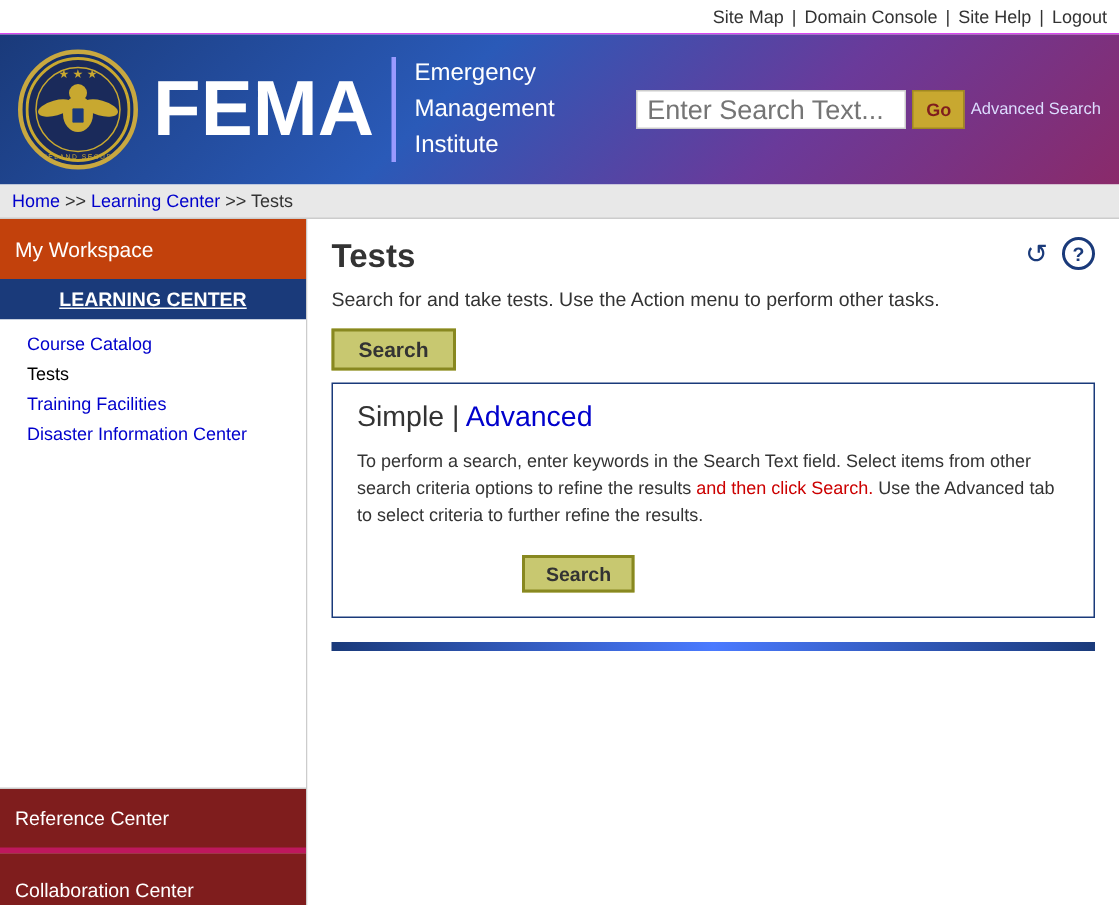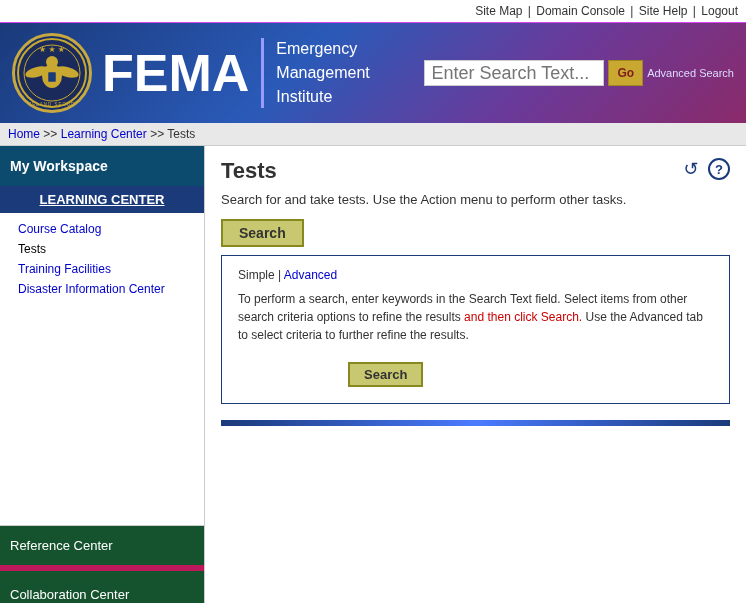--- a/index.html
+++ b/index.html
@@ -116,25 +116,25 @@
     }
 
     
     .sidebar {
       width: 205px;
       flex-shrink: 0;
       background: #fff;
       border-right: 1px solid #ccc;
     }
     .sidebar-my-workspace {
-      background: #0c4a6e;
+      background: #c2410c;
       color: #fff;
       padding: 12px 10px;
       font-size: 14px;
-      font-weight: bold;
+      font-weight: normal;
       cursor: pointer;
       min-height: 36px;
       display: flex;
       align-items: center;
     }
     .sidebar-section-title {
       background: #1a3a7a;
       color: #fff;
       text-align: center;
       padding: 6px 4px;
@@ -153,27 +153,27 @@
       cursor: pointer;
       text-decoration: none;
       display: block;
     }
     .sidebar-nav-item.active { color: #000; font-weight: normal; }
     .sidebar-spacer { flex: 1; min-height: 220px; background: #fff; }
     .sidebar-bottom {
       border-top: 1px solid #ccc;
     }
     .sidebar-bottom-item {
-      background: #14532d;
+      background: #7f1d1d;
       color: #fff;
       padding: 12px 10px;
       font-size: 13px;
       font-weight: normal;
       cursor: pointer;
-      border-bottom: 6px solid #be185d;
+      border-bottom: 4px solid #be185d;
       display: block;
       min-height: 36px;
       display: flex;
       align-items: center;
     }
     .sidebar-bottom-item.collaboration {
       min-height: 52px;
     }
 
     
@@ -221,21 +221,21 @@
       color: #333;
       margin-bottom: 8px;
     }
     .search-panel {
       border: 1px solid #1a3a7a;
       padding: 12px 16px 16px 16px;
       background: #fff;
     }
     .tabs-row {
       margin-bottom: 8px;
-      font-size: 12px;
+      font-size: 19px;
     }
     .tabs-row span { color: #333; }
     .tabs-row a { color: #0000cc; text-decoration: none; }
     .search-instructions {
       font-size: 12px;
       color: #333;
       margin-bottom: 14px;
       line-height: 1.5;
     }
     .search-instructions .highlight { color: #cc0000; }

